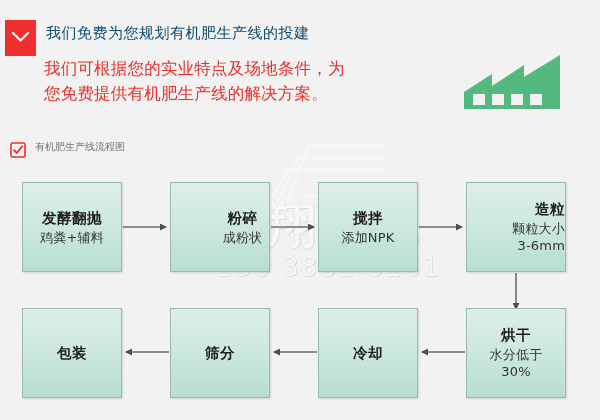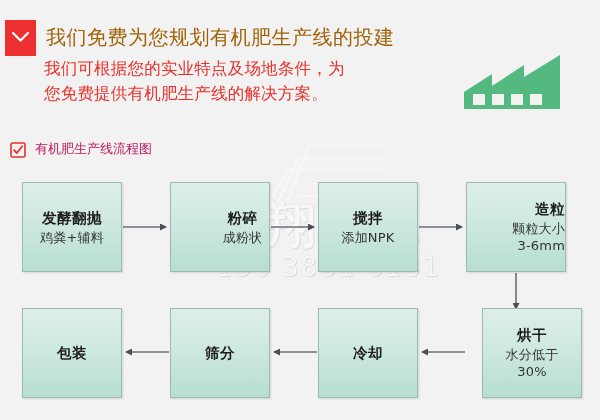--- a/index.html
+++ b/index.html
@@ -15,38 +15,38 @@
   .header { position:absolute; left:0; top:0; width:600px; height:128px; }
 
   .chev-box {
     position:absolute; left:5px; top:20px; width:31px; height:36px;
     background:#ed2f2f;
   }
   .chev-box svg { position:absolute; left:6px; top:10px; }
 
   .head-title {
     position:absolute; left:46px; top:24px;
-    font-size:20px; color:#a16207; letter-spacing:.5px;
+    font-size:15px; color:#0c4a6e; letter-spacing:.5px;
     white-space:nowrap;
   }
   .head-sub {
     position:absolute; left:44px; top:56px; width:400px;
     font-size:16.5px; font-weight:normal; color:#e8312b;
     line-height:25px; letter-spacing:.2px;
   }
   .head-sub span { display:block; }
 
   .factory { position:absolute; left:462px; top:52px; }
 
   
   .sec-title-row { position:absolute; left:10px; top:140px; height:20px; }
   .chk { position:absolute; left:0; top:2px; }
   .sec-title-text {
     position:absolute; left:25px; top:0px;
-    font-size:13px; color:#be185d; white-space:nowrap;
+    font-size:10px; color:#737373; white-space:nowrap;
   }
 
   
   .watermark {
     position:absolute; left:200px; top:140px;
     width:290px; height:145px;
     pointer-events:none;
     opacity:.40;
   }
   .wm-logo { position:absolute; left:55px; top:0px; }
@@ -181,21 +181,21 @@
       <div class="t1">搅拌</div>
       <div class="t2">添加NPK</div>
     </div>
 
     <div class="node has-sub" style="left:466px;top:182px;align-items:flex-end;">
       <div class="t1">造粒</div>
       <div class="t2">颗粒大小</div>
       <div class="t2">3-6mm</div>
     </div>
 
-    <div class="node has-sub" style="left:466px;top:308px;margin-left:16px;">
+    <div class="node has-sub" style="left:466px;top:308px;">
       <div class="t1">烘干</div>
       <div class="t2">水分低于</div>
       <div class="t2">30%</div>
     </div>
 
     <div class="node" style="left:170px;top:308px;">
       <div class="t1">筛分</div>
     </div>
 
     <div class="node" style="left:318px;top:308px;">

